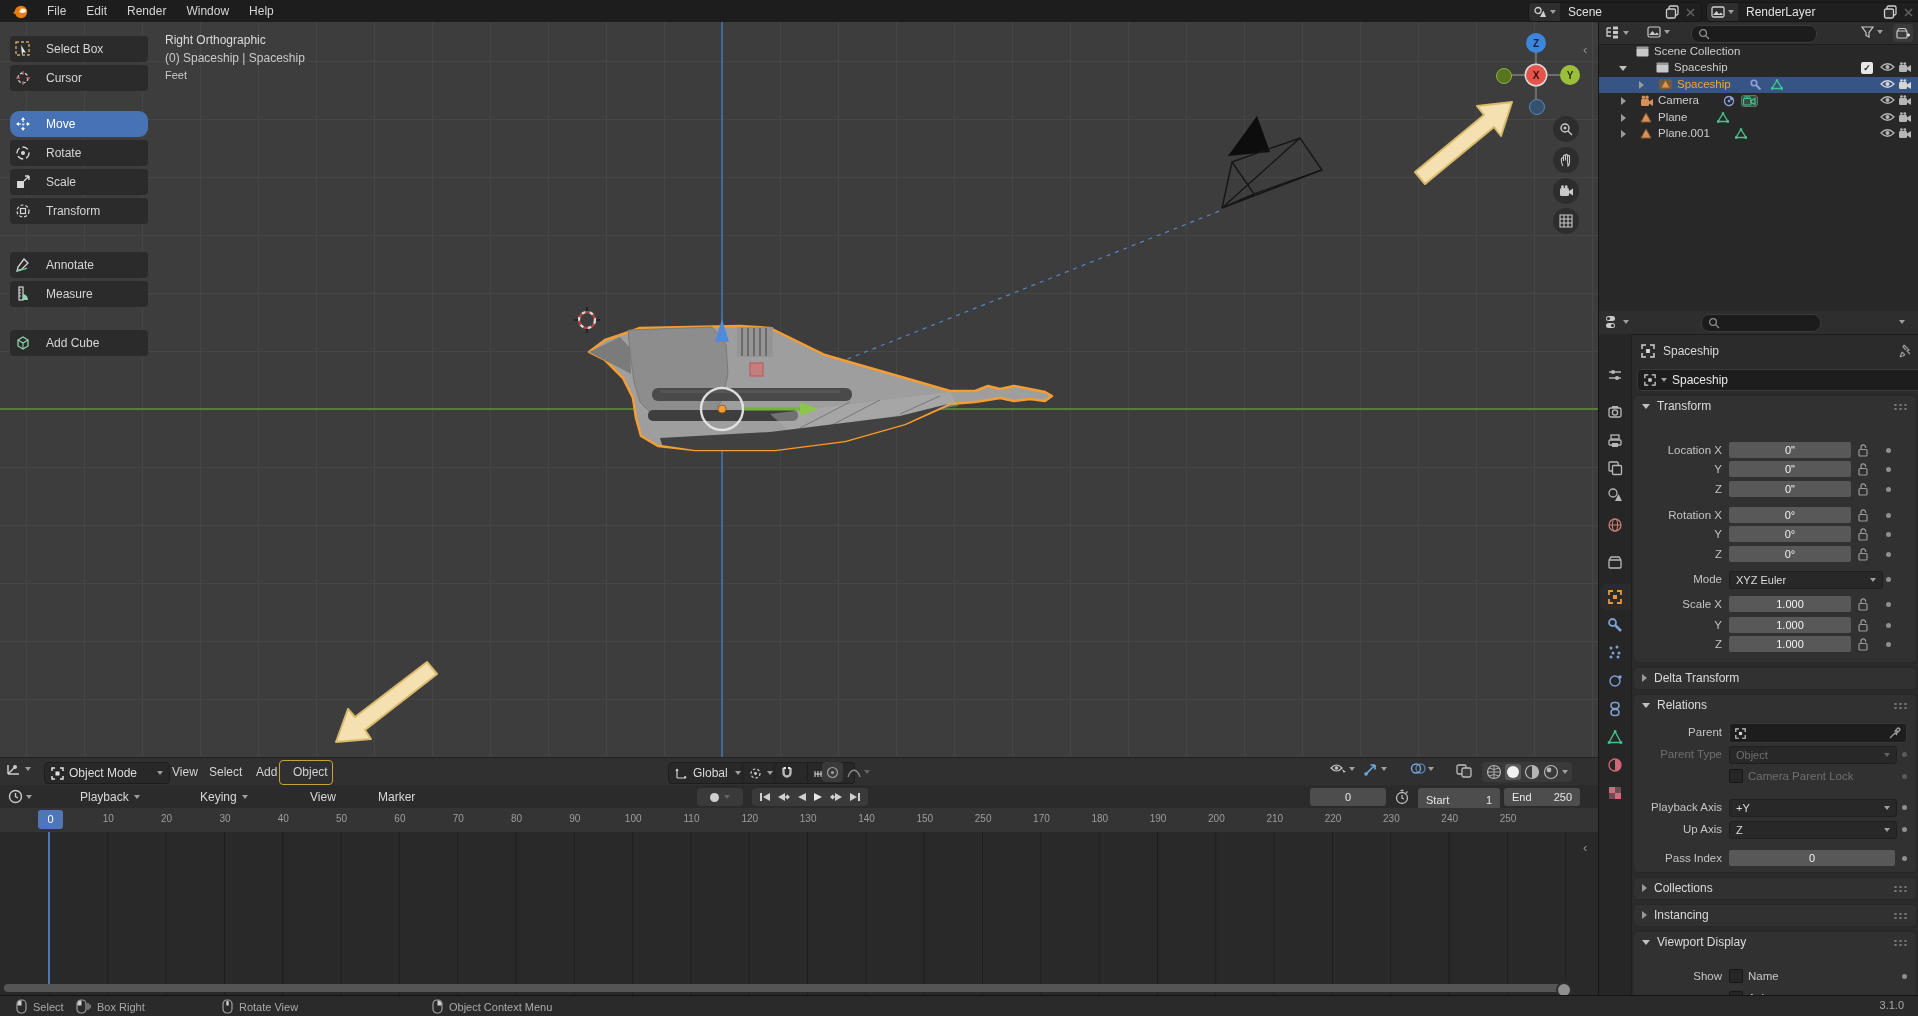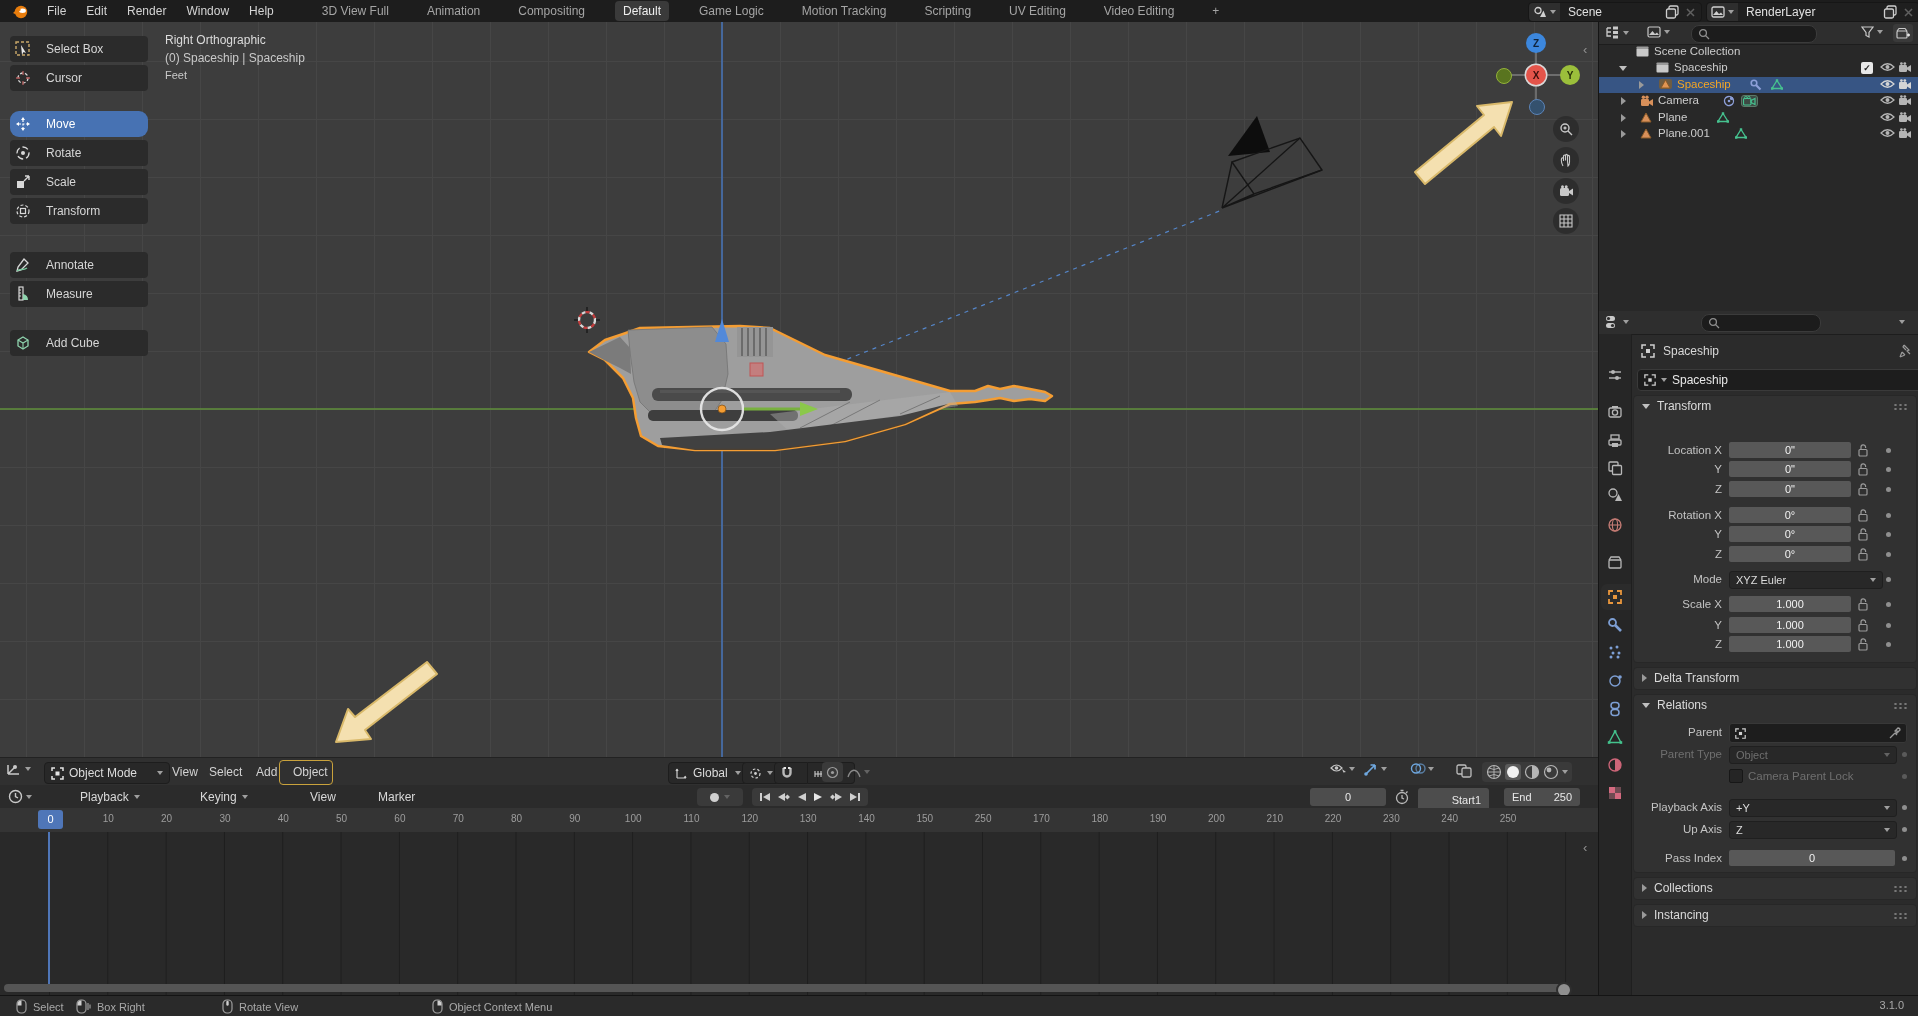--- a/index.html
+++ b/index.html
@@ -75,32 +75,20 @@
           <circle cx="9" cy="8" r="6.2" fill="#e87d0d"></circle>
           <ellipse cx="10.5" cy="6.8" rx="3.4" ry="2.2" fill="#fff"></ellipse>
           <path d="M1 9 L7 3.5 9 6 3 10Z" fill="#e87d0d"></path>
         </svg>
     </span>
     <span class="menu-item">File</span>
     <span class="menu-item">Edit</span>
     <span class="menu-item">Render</span>
     <span class="menu-item">Window</span>
     <span class="menu-item">Help</span>
-    <div class="flex" style="margin-left:30px;gap:22px">
-      <span class="ws-tab">3D View Full</span>
-      <span class="ws-tab">Animation</span>
-      <span class="ws-tab">Compositing</span>
-      <span class="ws-tab active">Default</span>
-      <span class="ws-tab">Game Logic</span>
-      <span class="ws-tab">Motion Tracking</span>
-      <span class="ws-tab">Scripting</span>
-      <span class="ws-tab">UV Editing</span>
-      <span class="ws-tab">Video Editing</span>
-      <span class="ws-tab">+</span>
-    </div>
 
     <div class="abs flex" style="left:1524px;top:2px;width:172px;height:18px;background:#1f1f1f;border:1px solid #161616;border-radius:4px">
       <span class="flex" style="background:#2e2e2e;height:18px;padding:0 4px;border-radius:4px 0 0 4px;gap:3px">
         <svg width="14" height="12" viewBox="0 0 14 12">
             <circle cx="5" cy="4.5" r="3" fill="none" stroke="#cfcfcf" stroke-width="1.3"></circle>
             <path d="M7 11 L10.5 4.5 13 11Z" fill="#cfcfcf"></path>
           </svg>
         <i class="carat"></i>
       </span>
       <span style="padding:0 8px;color:#e0e0e0">Scene</span>
@@ -498,21 +486,21 @@
 
       <div class="abs tl-field" style="left:1310px;top:3px;width:76px">
           <span>0</span>
         </div>
       <div class="abs" style="left:1394px;top:4px">
         <svg width="16" height="16" viewBox="0 0 16 16">
             <circle cx="8" cy="9" r="5.5" fill="none" stroke="#b8b8b8" stroke-width="1.3"></circle>
             <path d="M8 6 V9 L10 10 M6.5 1.5 H9.5 M12 4 L13.5 2.5" stroke="#b8b8b8" stroke-width="1.3" fill="none"></path>
           </svg>
       </div>
-      <div class="abs tl-field" style="left:1418px;top:3px;width:71px;justify-content:flex-end;padding:12px 8px;box-sizing:border-box">
+      <div class="abs tl-field" style="left:1418px;top:3px;width:82px;justify-content:space-between;padding:12px 8px;box-sizing:border-box">
         <span>Start</span>
           <span>1</span>
       </div>
       <div class="abs tl-field" style="left:1504px;top:3px;width:76px;justify-content:space-between;padding:0 8px;box-sizing:border-box">
         <span>End</span>
           <span>250</span>
       </div>
     </div>
 
     <div id="tl-ruler" class="abs">
@@ -1102,20 +1090,37 @@
     </div>
 
     <div class="panelbox" style="top:593px;height:21px">
       <div class="phead">
           <i class="tri-r"></i>
           <span>Instancing</span>
         </div>
       <div class="dragdots abs" style="right:8px;top:7px"></div>
     </div>
 
+    <div class="panelbox" style="top:620px;height:64px;overflow:hidden">
+      <div class="phead">
+          <i class="tri-d"></i>
+          <span>Viewport Display</span>
+        </div>
+      <div class="dragdots abs" style="right:8px;top:7px"></div>
+      <div class="prow" style="top:35px">
+        <span class="plabel">Show</span>
+        <span class="checkbox abs" style="left:95px;top:2px"></span>
+        <span class="abs" style="left:114px;line-height:18px;font-size:11.5px;color:#c8c8c8">Name</span>
+        <span class="dot abs" style="left:268px;top:7px"></span>
+      </div>
+      <div class="prow" style="top:57px">
+        <span class="checkbox abs" style="left:95px;top:2px"></span>
+        <span class="abs" style="left:114px;line-height:18px;font-size:11.5px;color:#c8c8c8">Axis</span>
+      </div>
+    </div>
   </div>
 
   <div id="statusbar" class="abs">
     <div class="hint" style="left:16px">
       <svg width="11" height="15" viewBox="0 0 11 15">
           <rect x="1" y="1" width="9" height="13" rx="4" fill="none" stroke="#9f9f9f" stroke-width="1.2"></rect>
           <path d="M1.5 6.5 H5.5 V1.5 A4 4 0 0 0 1.5 5.5Z" fill="#cfcfcf"></path>
         </svg>
       <span>Select</span>
     </div>

